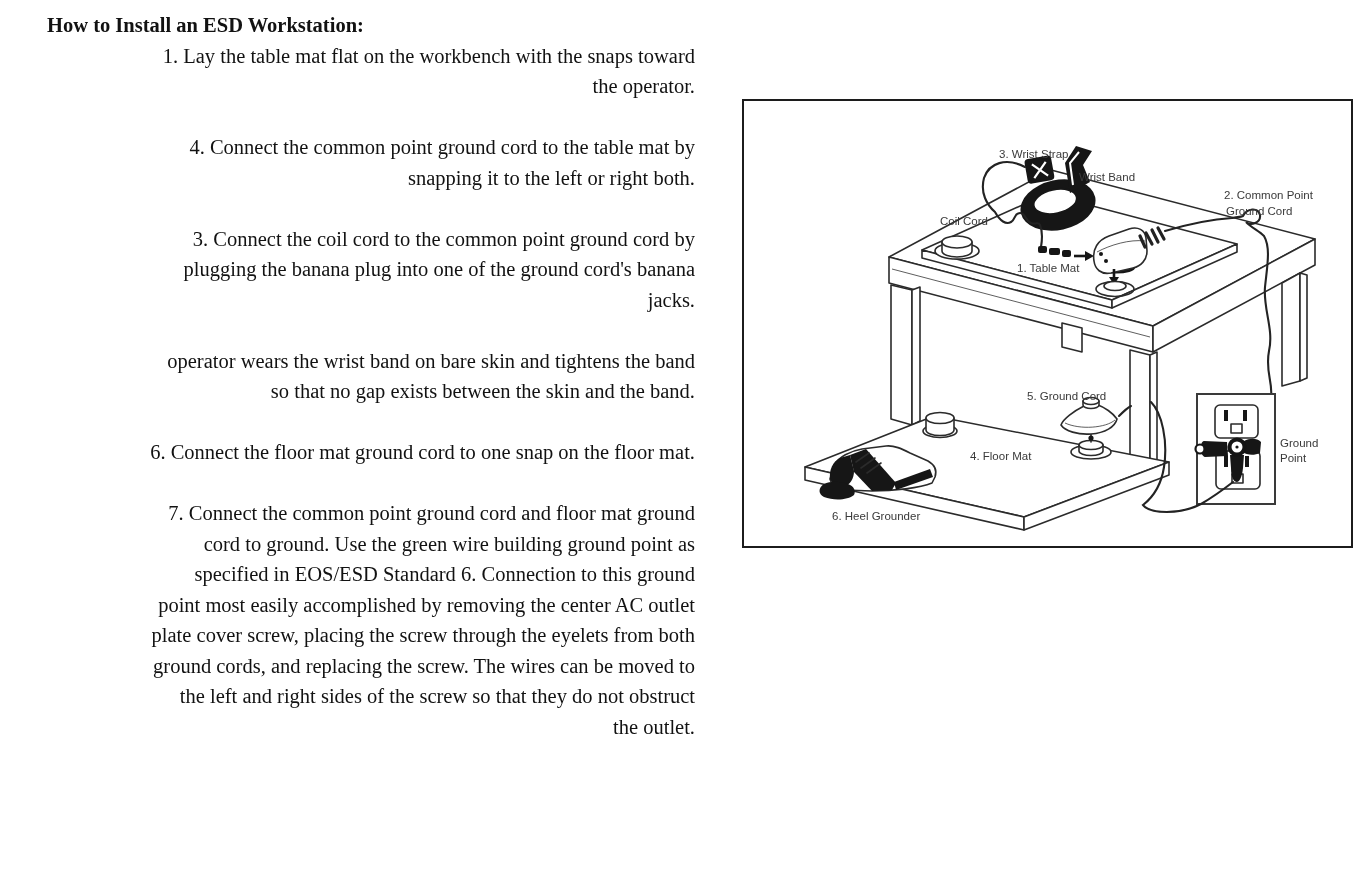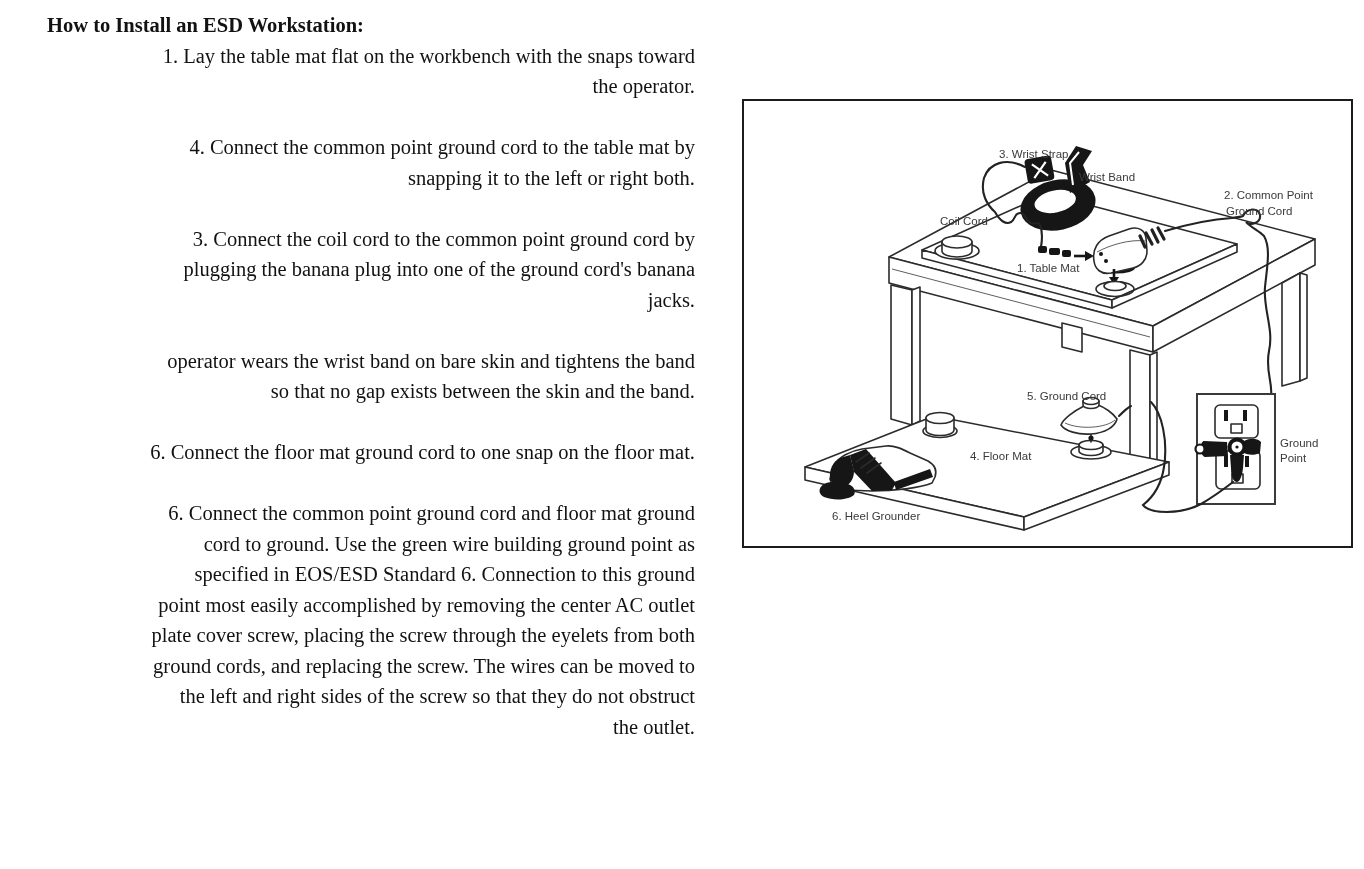--- a/index.html
+++ b/index.html
@@ -53,21 +53,21 @@
     <span class="line" style="display:block">operator wears the wrist band on bare skin and tightens the band</span>
     <span class="line" style="display:block">so that no gap exists between the skin and the band.</span>
   </p>
 
 
   <p class="para">
     <span class="line" style="display:block">6. Connect the floor mat ground cord to one snap on the floor mat.</span>
   </p>
 
   <p class="para">
-    <span class="line" style="display:block">6. Connect the common point ground cord and floor mat ground</span>
+    <span class="line" style="display:block">7. Connect the common point ground cord and floor mat ground</span>
     <span class="line" style="display:block">cord to ground. Use the green wire building ground point as</span>
     <span class="line" style="display:block">specified in EOS/ESD Standard 6. Connection to this ground</span>
     <span class="line" style="display:block">point most easily accomplished by removing the center AC outlet</span>
     <span class="line" style="display:block">plate cover screw, placing the screw through the eyelets from both</span>
     <span class="line" style="display:block">ground cords, and replacing the screw. The wires can be moved to</span>
     <span class="line" style="display:block">the left and right sides of the screw so that they do not obstruct</span>
     <span class="line" style="display:block">the outlet.</span>
   </p>
 </div>
 

